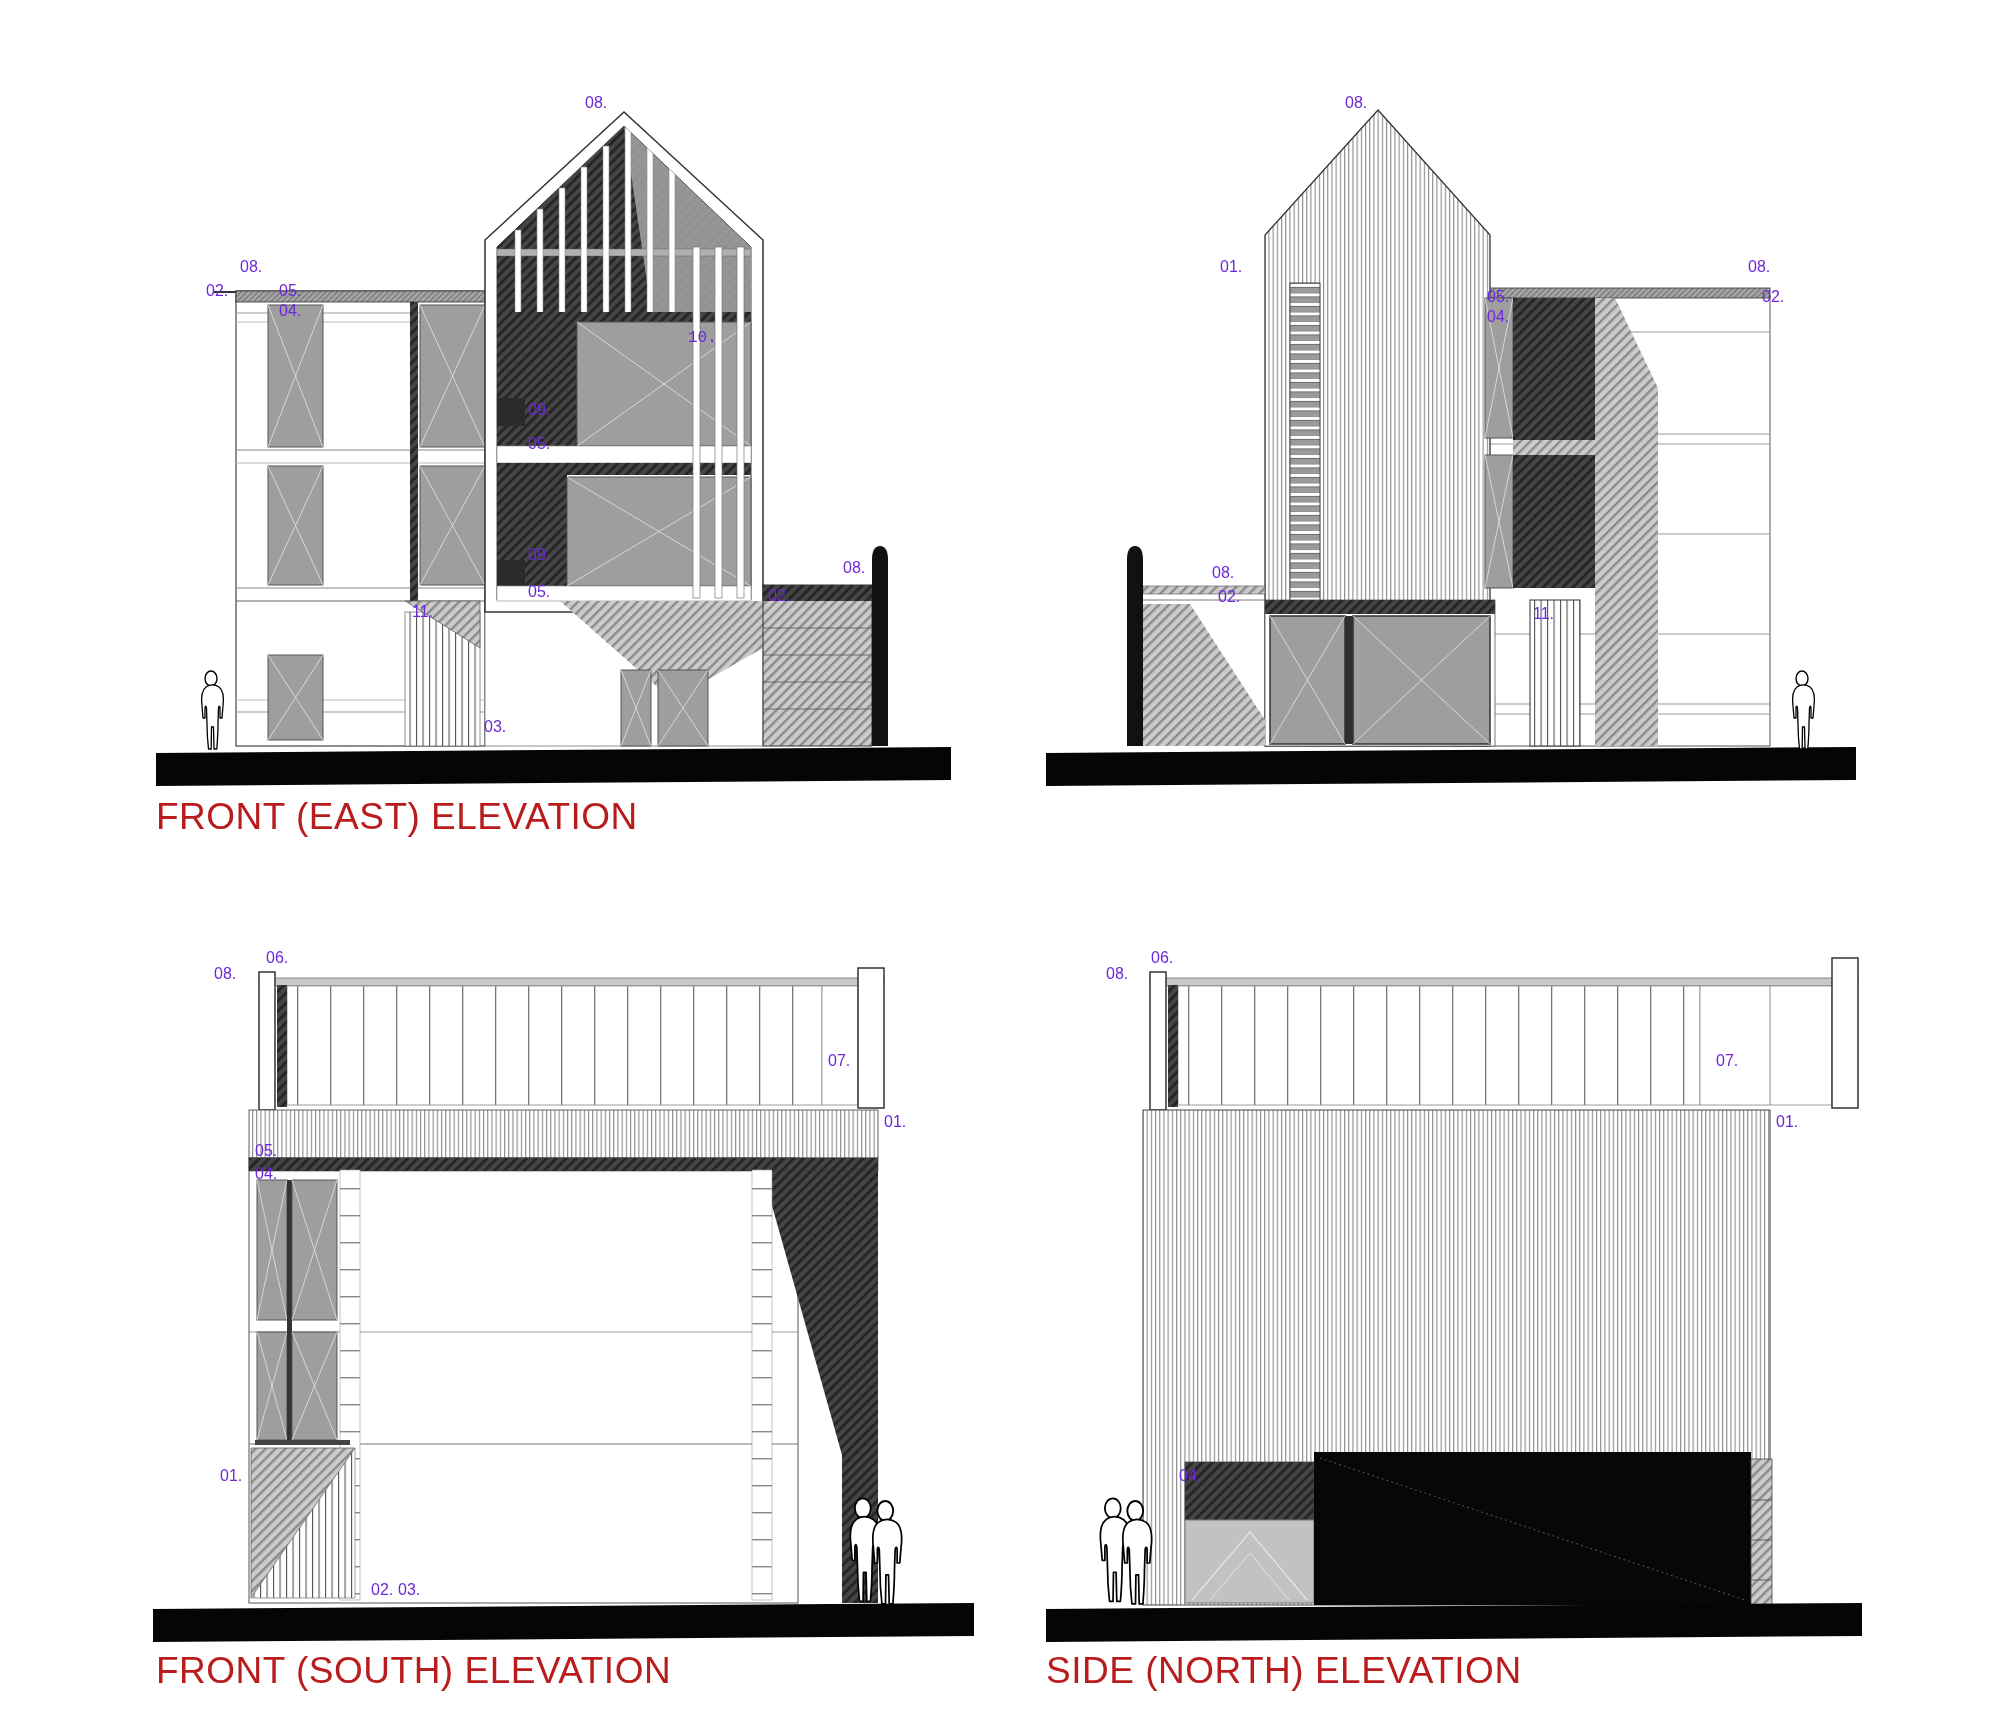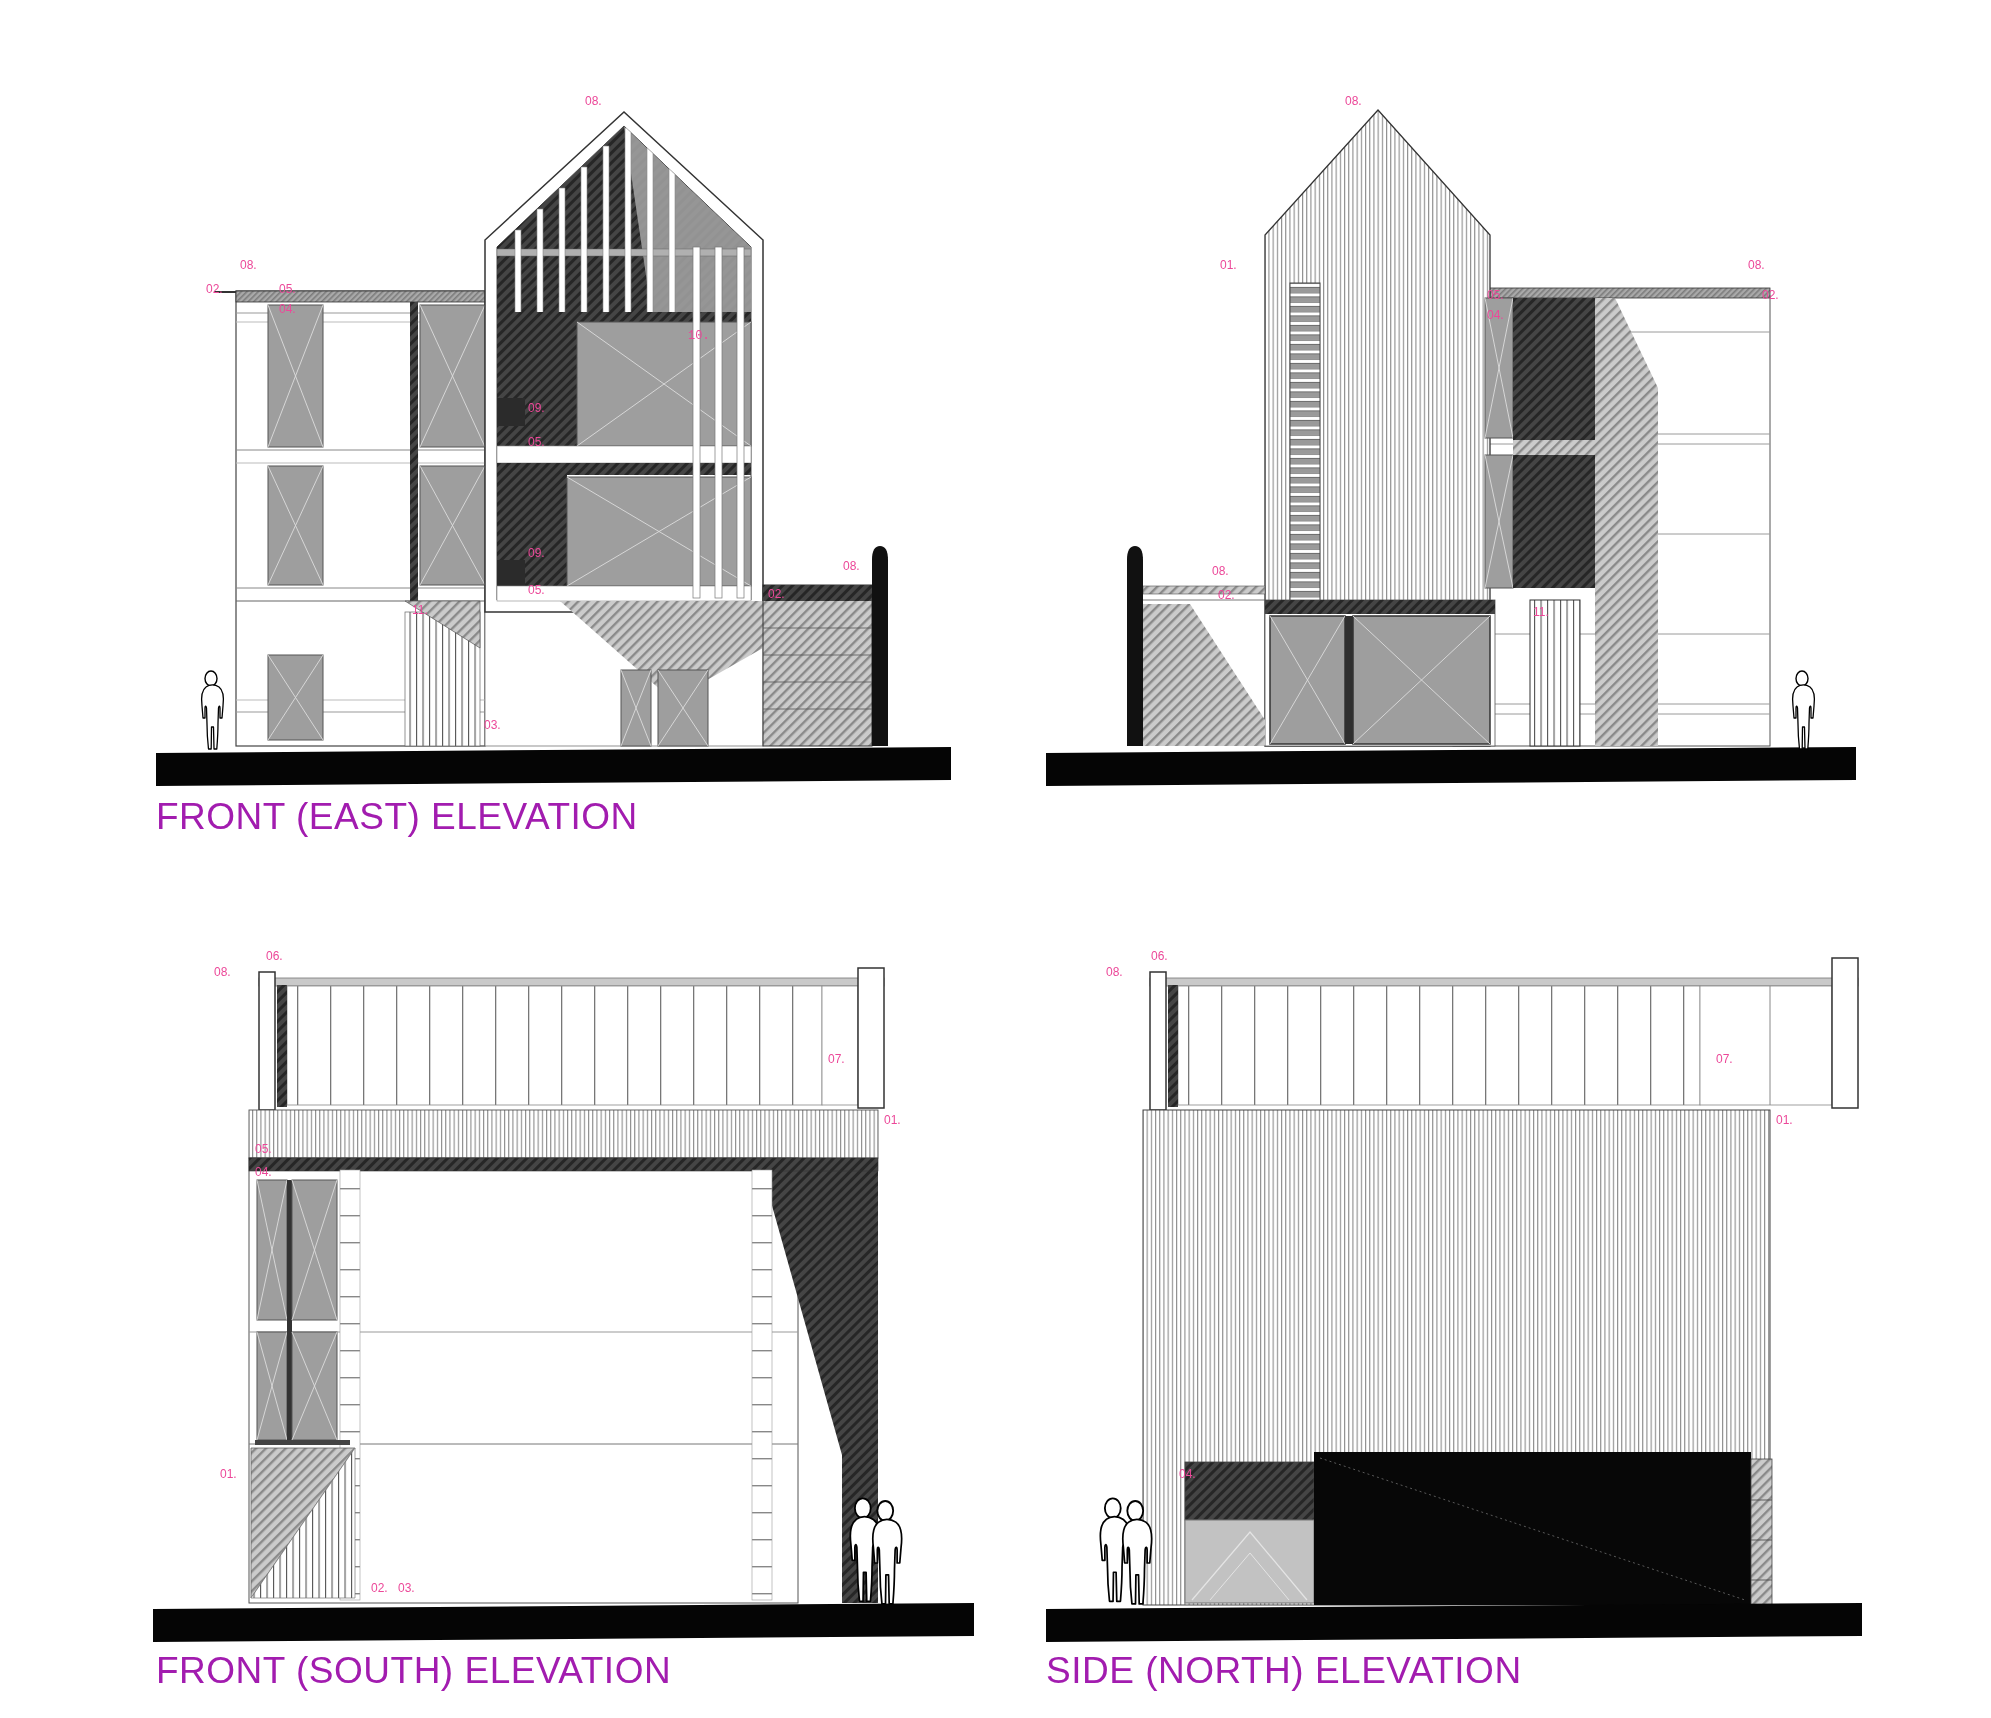--- a/index.html
+++ b/index.html
@@ -1,20 +1,20 @@
 <!DOCTYPE html>
 <html><head>
 <meta charset="utf-8">
 <style>
   html,body{margin:0;padding:0;background:#ffffff;}
   #canvas{position:relative;width:1991px;height:1718px;background:#ffffff;overflow:hidden;
           font-family:"Liberation Sans", sans-serif;}
   #canvas svg{position:absolute;left:0;top:0;}
-  .title{position:absolute;font-size:37px;color:#a21caf;letter-spacing:0.5px;white-space:nowrap;}
-  .ann{position:absolute;font-size:12px;color:#ec4899;white-space:nowrap;line-height:1;}
+  .title{position:absolute;font-size:37px;color:#b91c1c;letter-spacing:0.5px;white-space:nowrap;}
+  .ann{position:absolute;font-size:16px;color:#6d28d9;white-space:nowrap;line-height:1;}
 </style>
 </head>
 <body>
 
 <div id="canvas">
 
 <svg width="1991" height="1718" viewBox="0 0 1991 1718">
   <defs>
 
     <pattern id="pv4" width="4.2" height="8" patternUnits="userSpaceOnUse">

